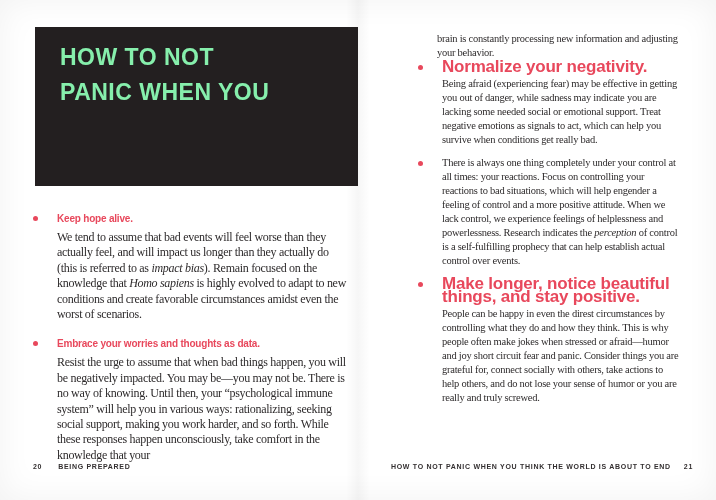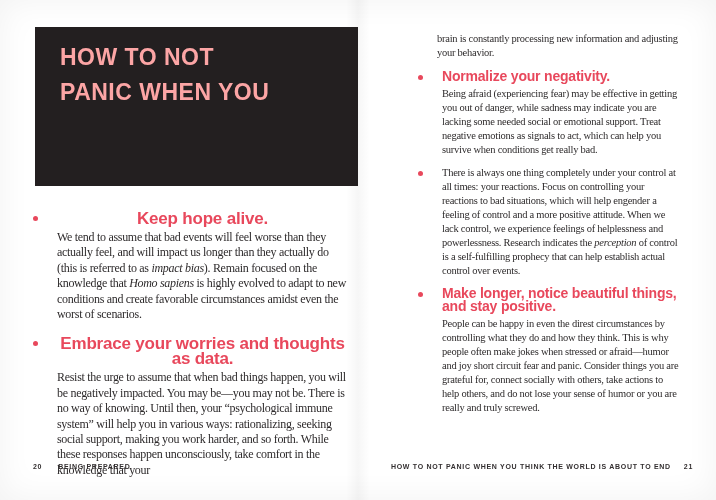--- a/index.html
+++ b/index.html
@@ -19,21 +19,21 @@
   }
   .gutter {
     position:absolute; left:346px; top:0; width:24px; height:500px; pointer-events:none;
     background:linear-gradient(to right, rgba(0,0,0,0) 0%, rgba(0,0,0,0.035) 50%, rgba(0,0,0,0) 100%);
   }
 
   
   .title-box {
     position:absolute; left:35px; top:27px; width:323px; height:159px;
     background:var(--box-black, #231f20);
-    color:#fca5a5;
+    color:#86efac;
     font-family:"Liberation Sans", sans-serif;
     font-weight:bold;
     font-size:23px;
     line-height:35px;
     letter-spacing:0.5px;
     padding:13px 8px 0 25px;
   }
   .left-content { position:absolute; left:33px; top:211px; width:315px; }
   .right-content { position:absolute; left:60px; top:32px; width:262px; }
 
@@ -47,29 +47,29 @@
   }
   .section-content { margin-left:19px; }
   .left-content .section-content { width:292px; }
   .right-content .section-content { width:242px; }
 
   .heading {
     font-family:"Liberation Sans", sans-serif;
     font-weight:bold;
     color:var(--accent-red, #e8485c);
   }
-  .left-content .heading { font-size:17px; line-height:15px; letter-spacing:-0.2px; margin-bottom:4px;text-align:center; }
-  .right-content .heading { font-size:14px; line-height:13.5px; letter-spacing:-0.2px; margin-bottom:3px; }
+  .left-content .heading { font-size:10px; line-height:15px; letter-spacing:-0.2px; margin-bottom:4px; }
+  .right-content .heading { font-size:17px; line-height:13.5px; letter-spacing:-0.2px; margin-bottom:3px; }
 
   .body-text { text-align:left; }
   .left-content .body-text { font-size:12px; line-height:15.4px; letter-spacing:-0.3px; }
   .right-content .body-text { font-size:10.5px; line-height:14px; letter-spacing:-0.25px; }
   .body-text em { font-style:italic; }
 
-  .continuation { margin-left:19px; width:242px; margin-bottom:10px; }
+  .continuation { margin-left:19px; width:242px; }
 
   
   .footer {
     position:absolute; top:463px;
     font-family:"Liberation Sans", sans-serif;
     font-weight:bold;
     font-size:7px;
     letter-spacing:0.7px;
     color:var(--footer-text, #332f30);
     display:flex; align-items:baseline; white-space:nowrap;

